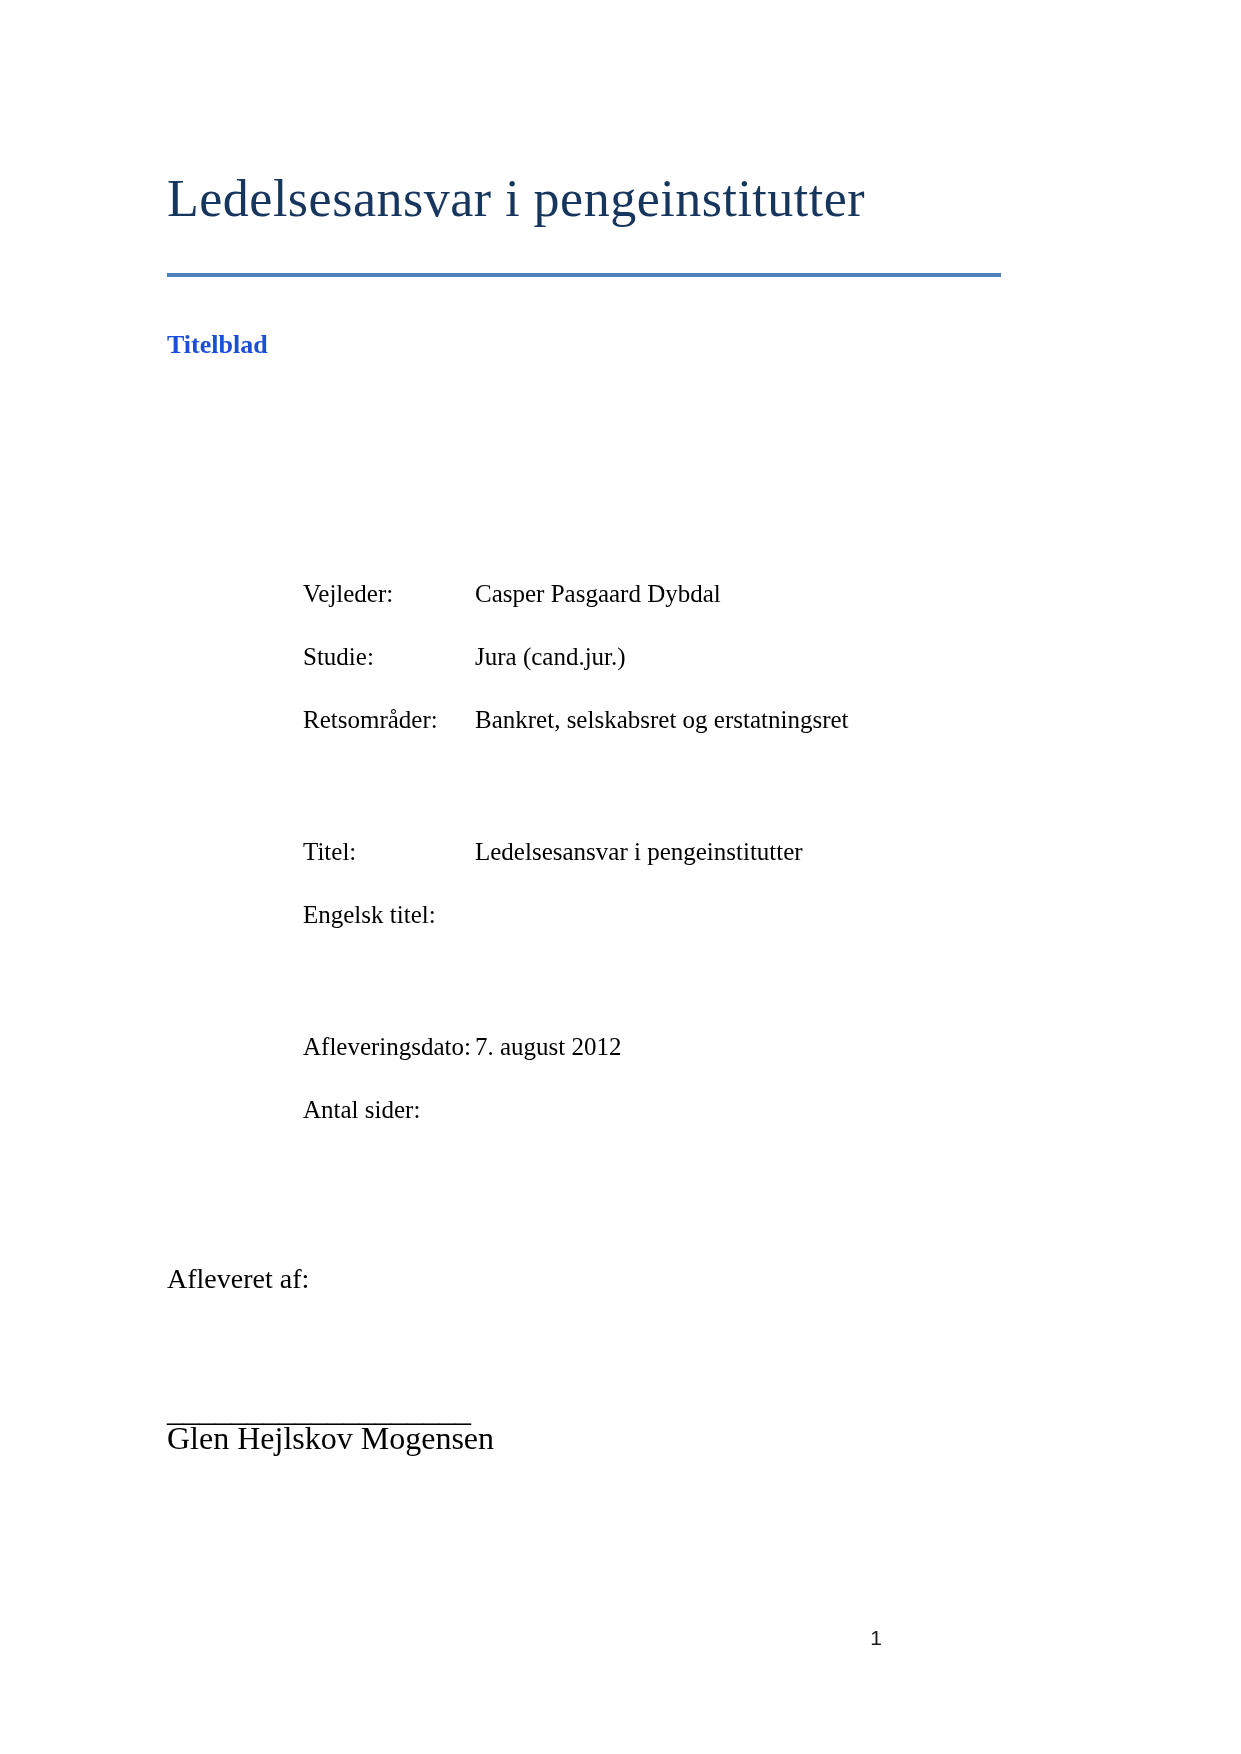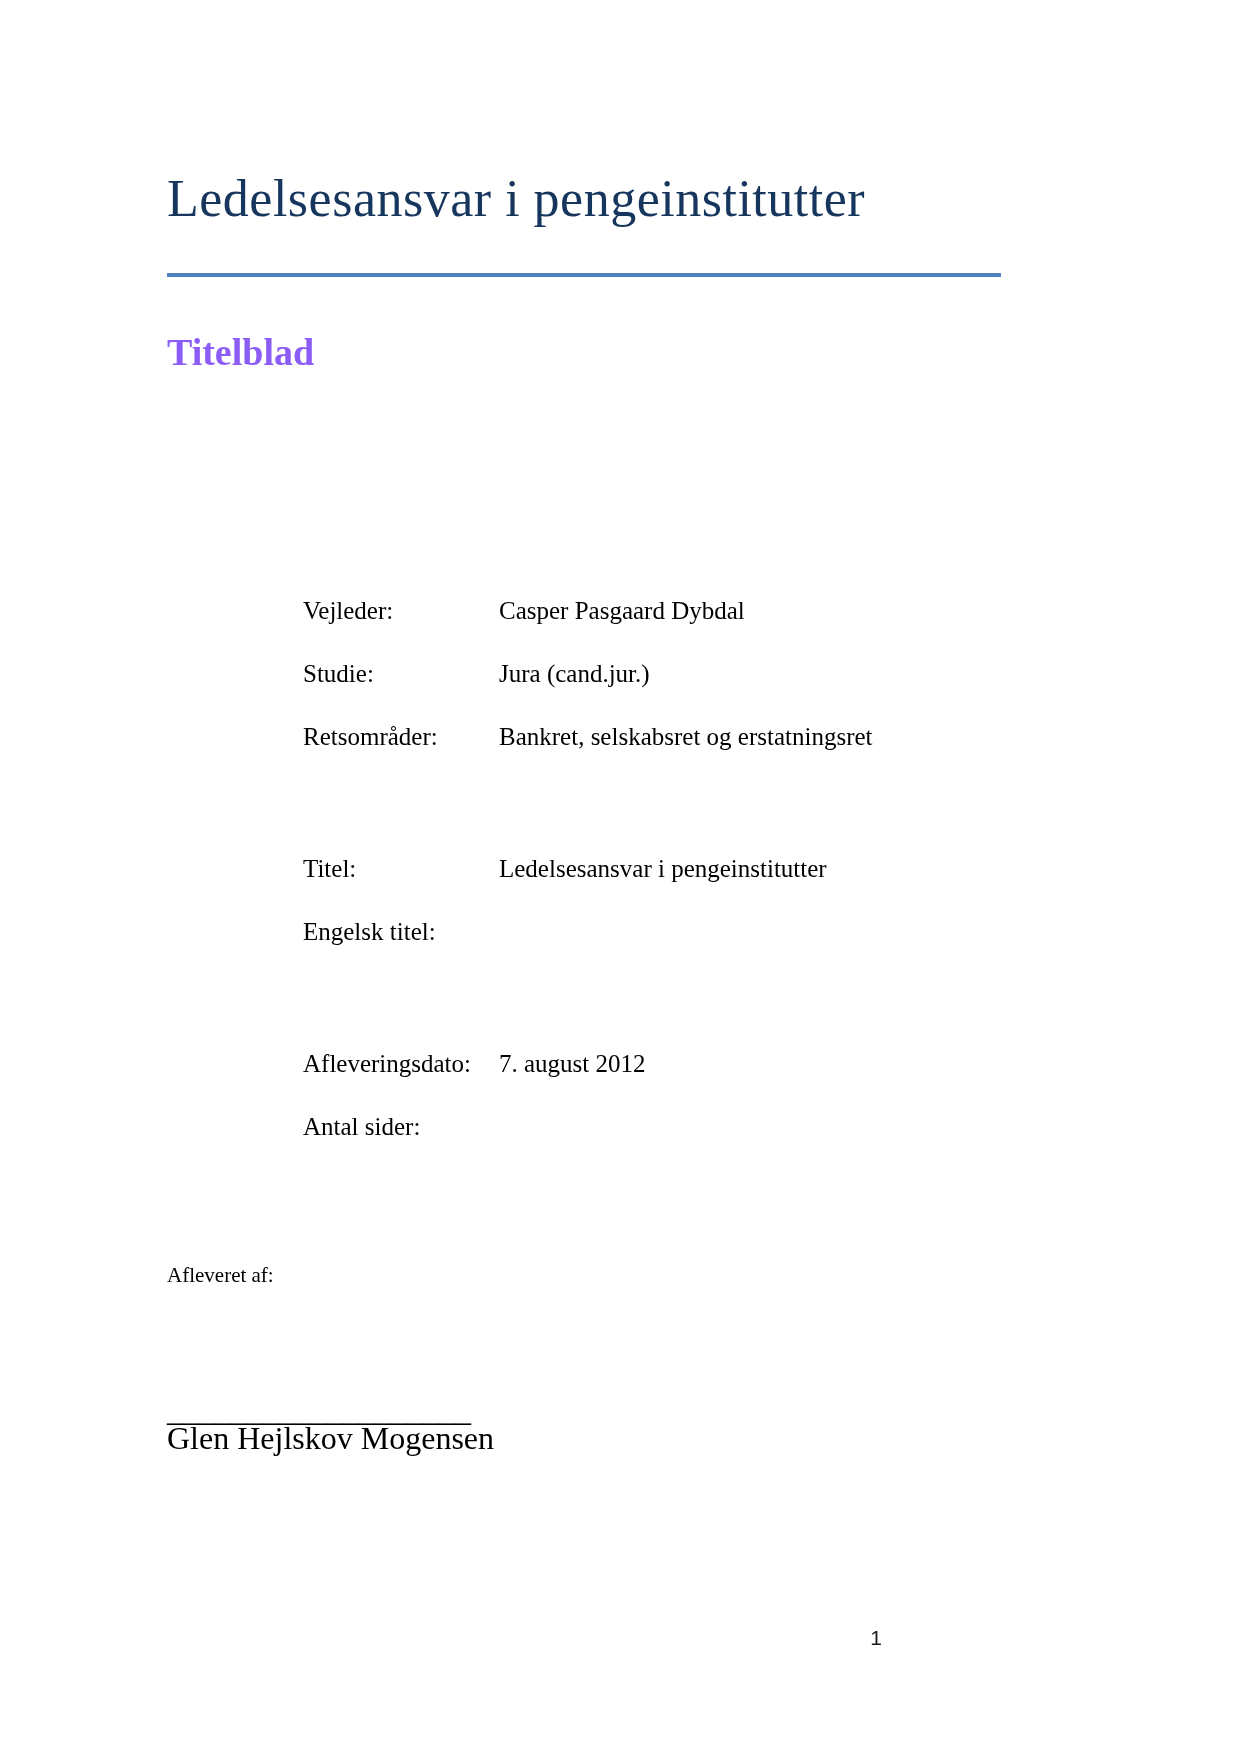--- a/index.html
+++ b/index.html
@@ -28,52 +28,51 @@
     letter-spacing: 0.5px;
     color: #17365D;
     padding-bottom: 43px;
     border-bottom: 4px solid #4F81BD;
   }
   .section-heading {
     position: absolute;
     left: 167px;
     top: 330px;
     margin: 0;
-    font-size: 38px;
+    font-size: 26px;
     font-weight: 700;
-    color: #8b5cf6;
+    color: #1d4ed8;
   }
   .info-block {
     position: absolute;
     left: 303px;
     top: 562px;
     font-size: 25px;
     line-height: 29px;
   }
   .info-row {
     display: flex;
-    align-items: flex-end;
+    align-items: center;
     height: 63px;
-    gap: 24px;
   }
   .info-row.group-gap {
     margin-top: 69px;
   }
   .info-label {
     flex: 0 0 172px;
     width: 172px;
   }
   .info-value {
     white-space: nowrap;
   }
   .submitted-label {
     position: absolute;
     left: 167px;
     top: 1263px;
-    font-size: 21px;
+    font-size: 28px;
   }
   .signature {
     position: absolute;
     left: 167px;
     top: 1396px;
     font-size: 32px;
     line-height: 28px;
   }
   .signature-line {
     letter-spacing: 0px;

